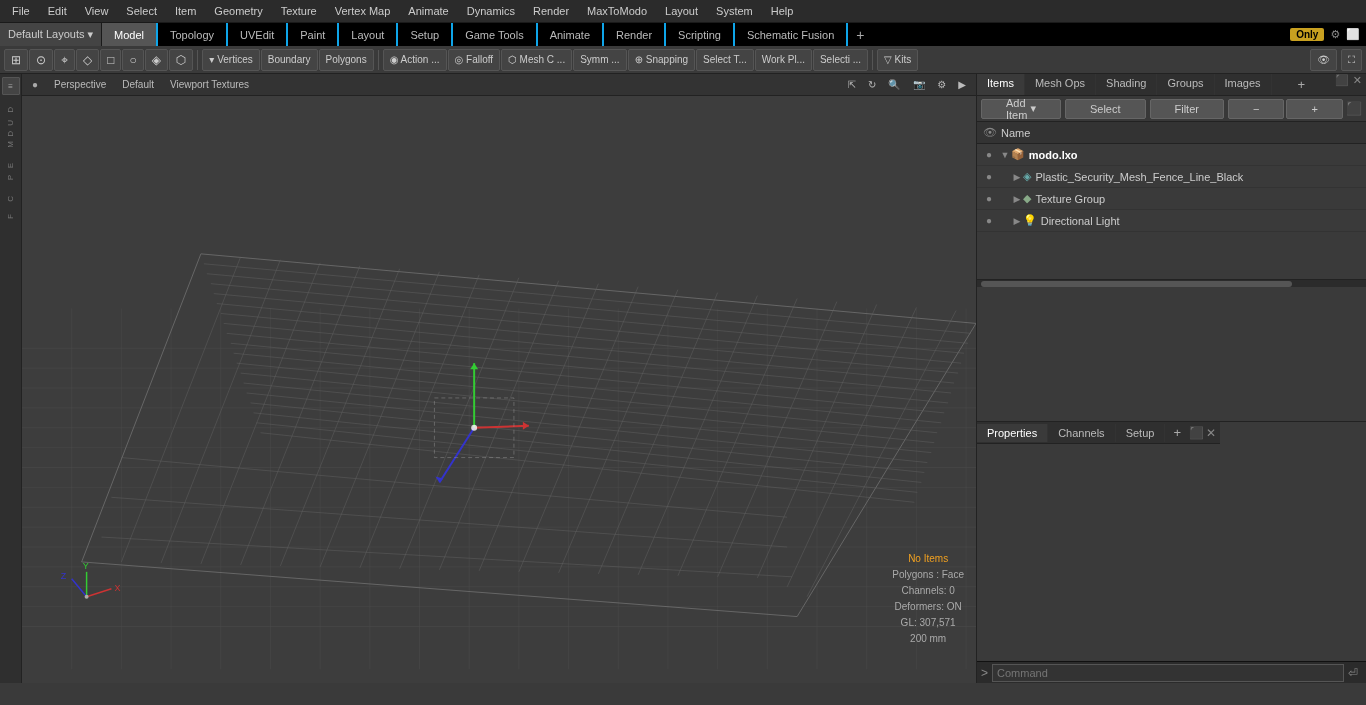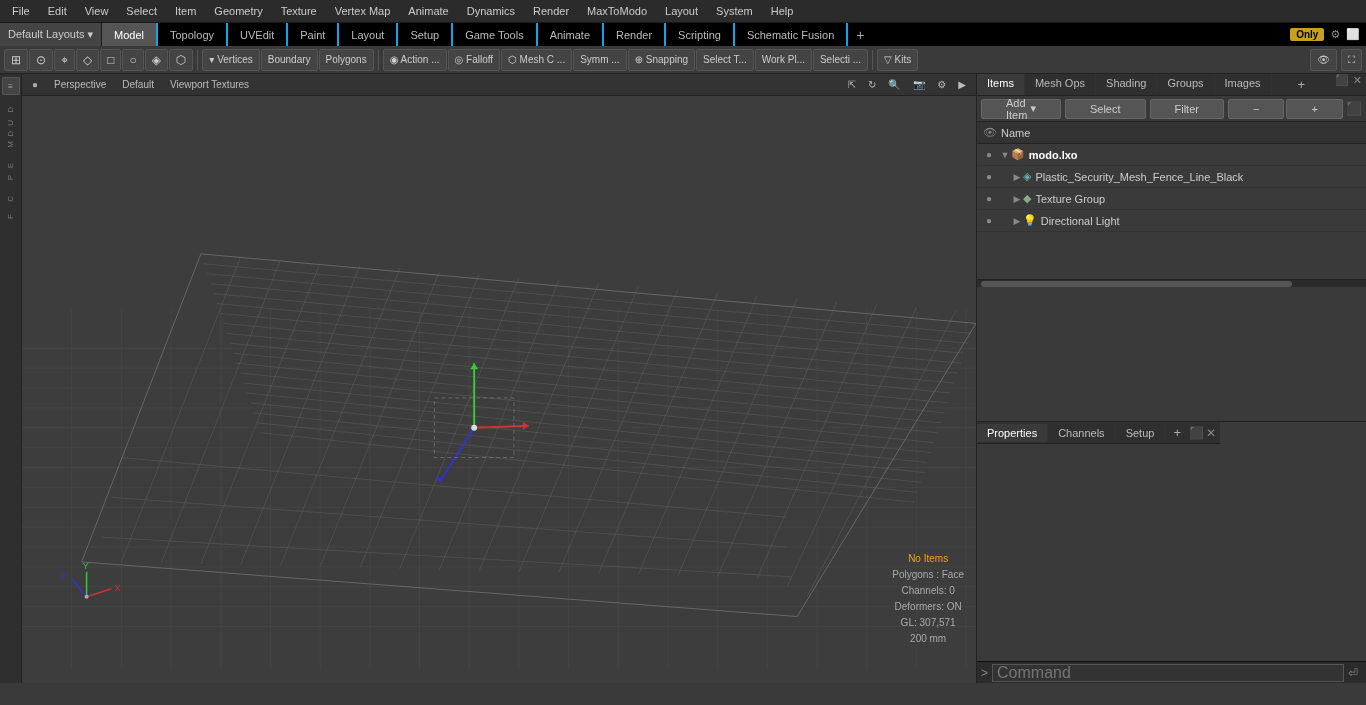--- a/index.html
+++ b/index.html
@@ -147,21 +147,21 @@
     #props-content { flex: 1; background: #3a3a3a; }
 
     
     #command-bar {
       height: 22px; background: #2b2b2b; border-top: 1px solid #111;
       display: flex; align-items: center; padding: 0 4px;
     }
     .cmd-prompt { color: #888; font-size: 12px; margin-right: 4px; cursor: pointer; }
     #cmd-input {
       flex: 1; background: #333; border: 1px solid #555; color: #ccc;
-      font-size: 16px; padding: 1px 4px; height: 18px;
+      font-size: 11px; padding: 1px 4px; height: 18px;
     }
     .cmd-btn { color: #888; padding: 1px 4px; cursor: pointer; font-size: 12px; }
 
     
     #viewport-svg { position: absolute; top: 0; left: 0; width: 100%; height: 100%; }
 
     
     .panel-corner { margin-left: auto; display: flex; gap: 4px; padding: 0 4px; }
     .corner-btn { color: #888; cursor: pointer; font-size: 11px; }
   </style>

